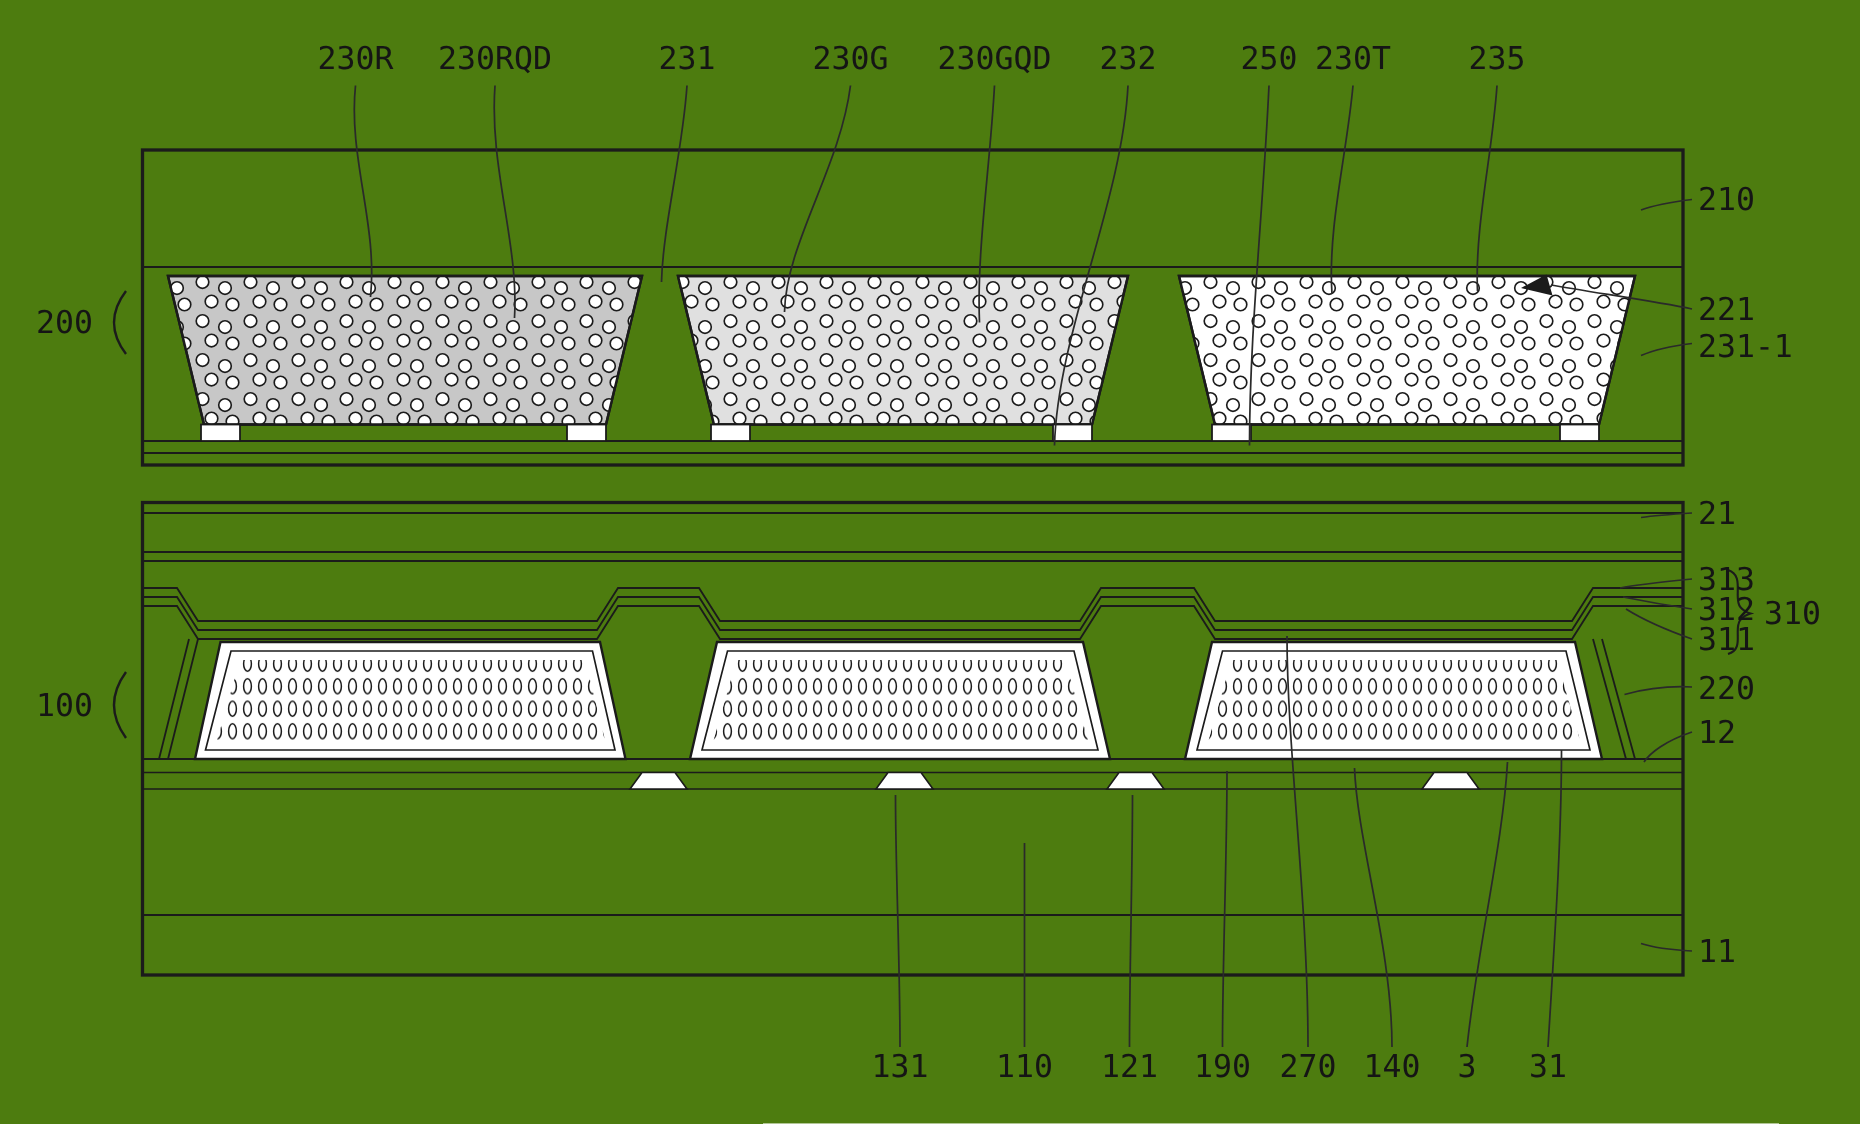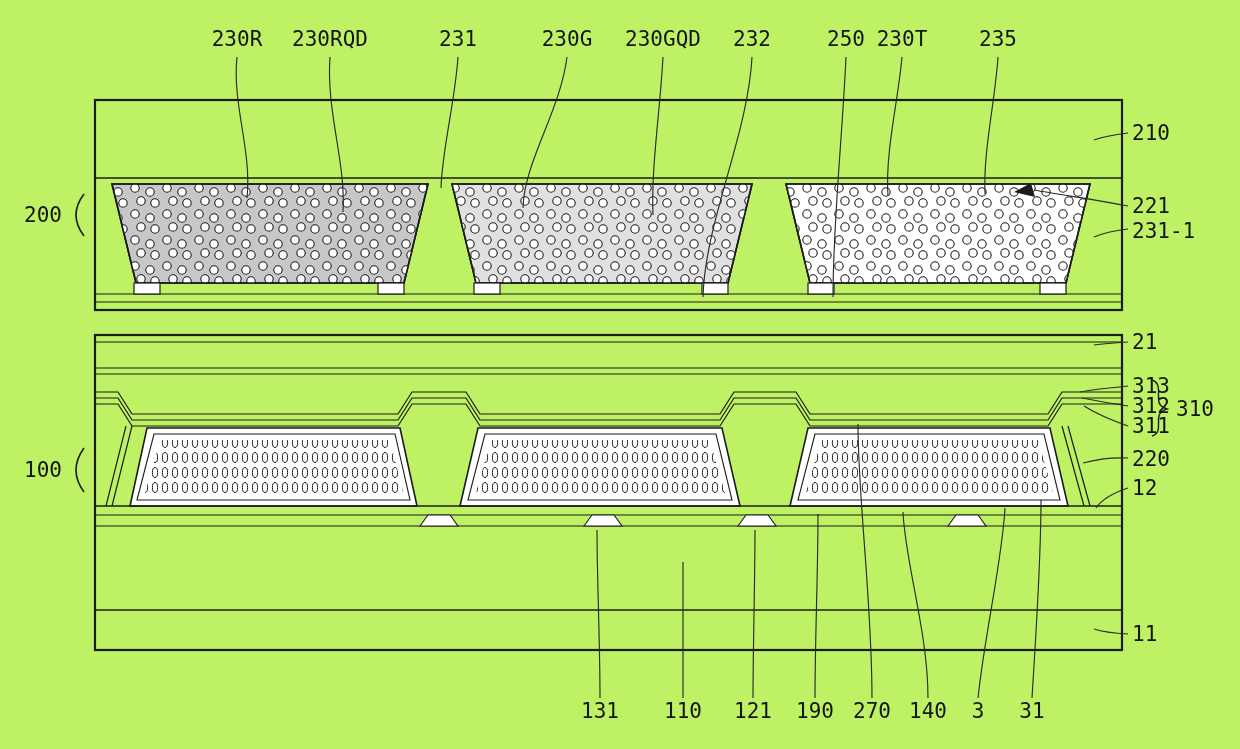--- a/index.html
+++ b/index.html
@@ -1,16 +1,16 @@
 <!DOCTYPE html>
 <html><head>
 <meta charset="utf-8">
 <style>
   html,body{margin:0;padding:0;background:#ffffff;}
-  #stage{position:relative;width:1240px;height:749px;background:#bef264;overflow:hidden;}
+  #stage{position:relative;width:1240px;height:749px;background:#4d7c0f;overflow:hidden;}
   svg{display:block;}
   .lbl{font-family:"DejaVu Sans Mono","DejaVu Sans",monospace;font-size:21px;fill:#151515;}
   .ink{stroke:#1b1b1b;fill:none;}
   .lead{stroke:#2a2a2a;stroke-width:1.15;fill:none;}
 </style>
 </head>
 <body>
 
 <div id="stage">
 <svg width="1240" height="749" viewBox="0 0 1240 749">

